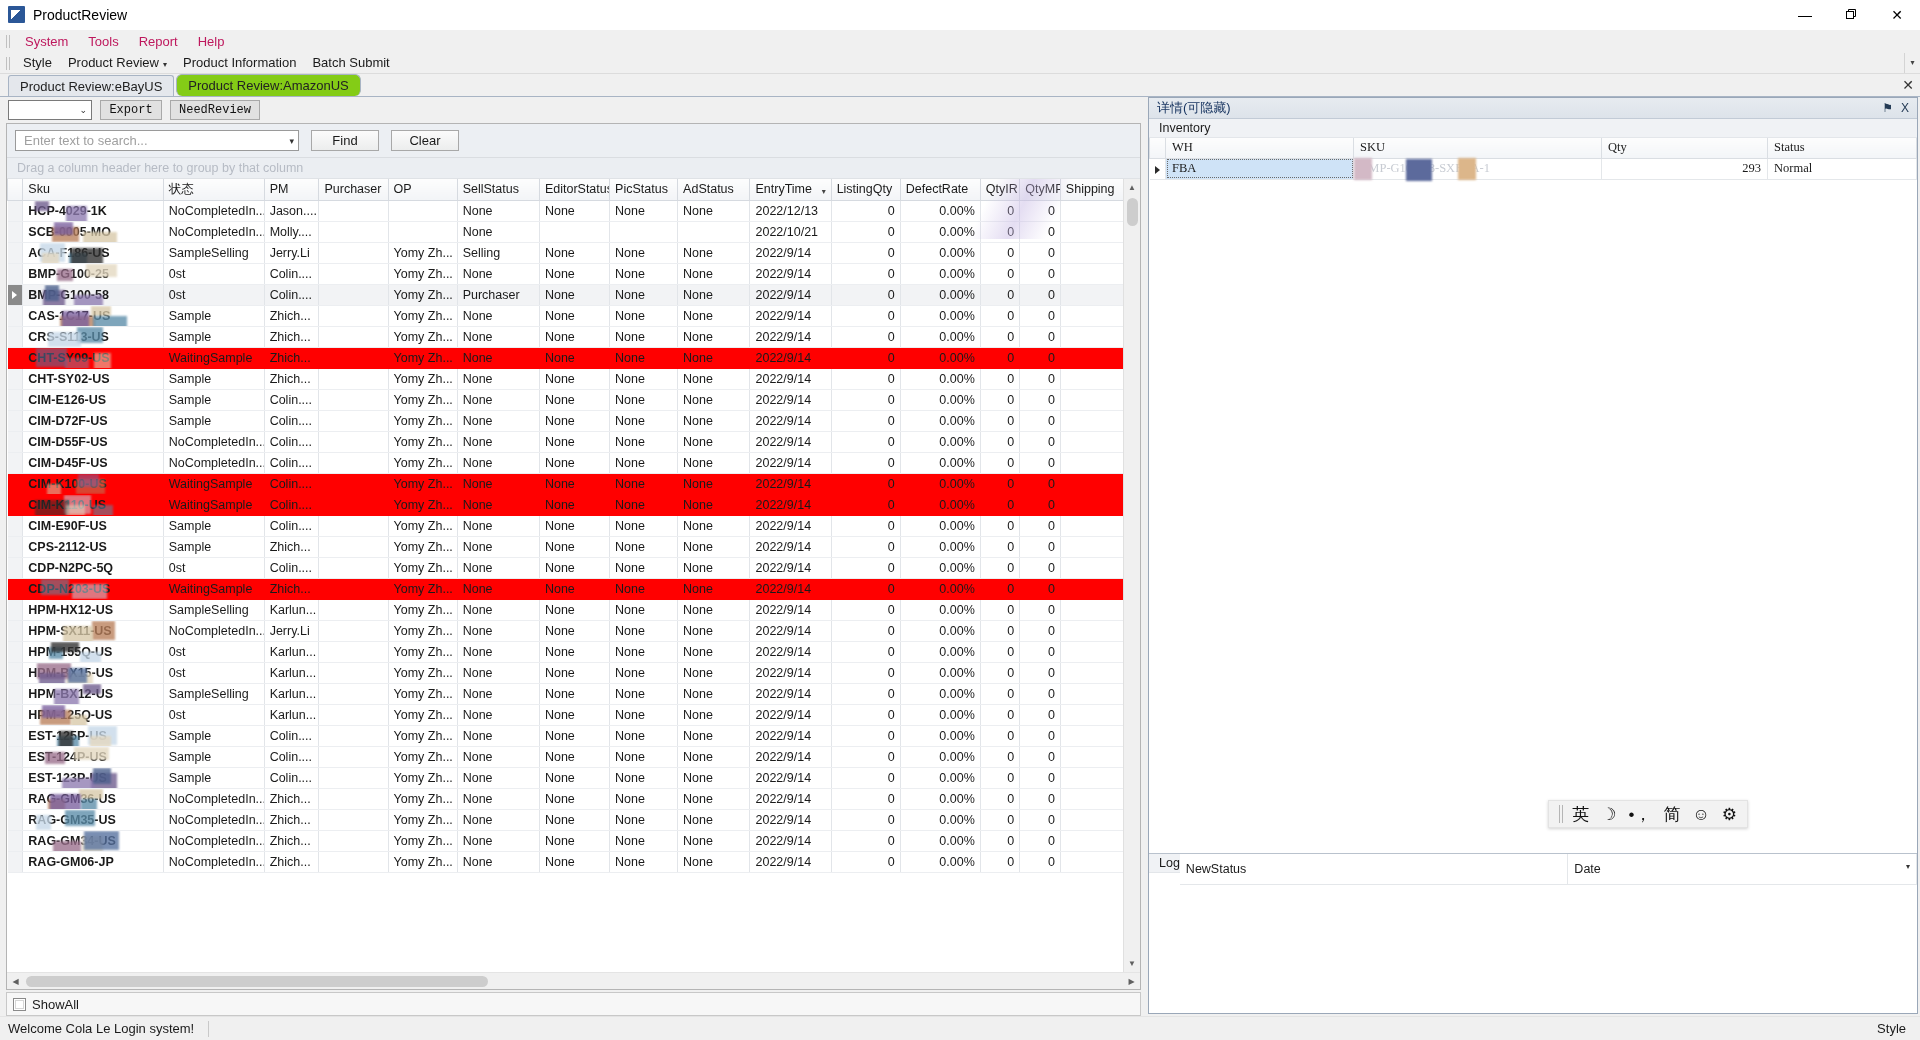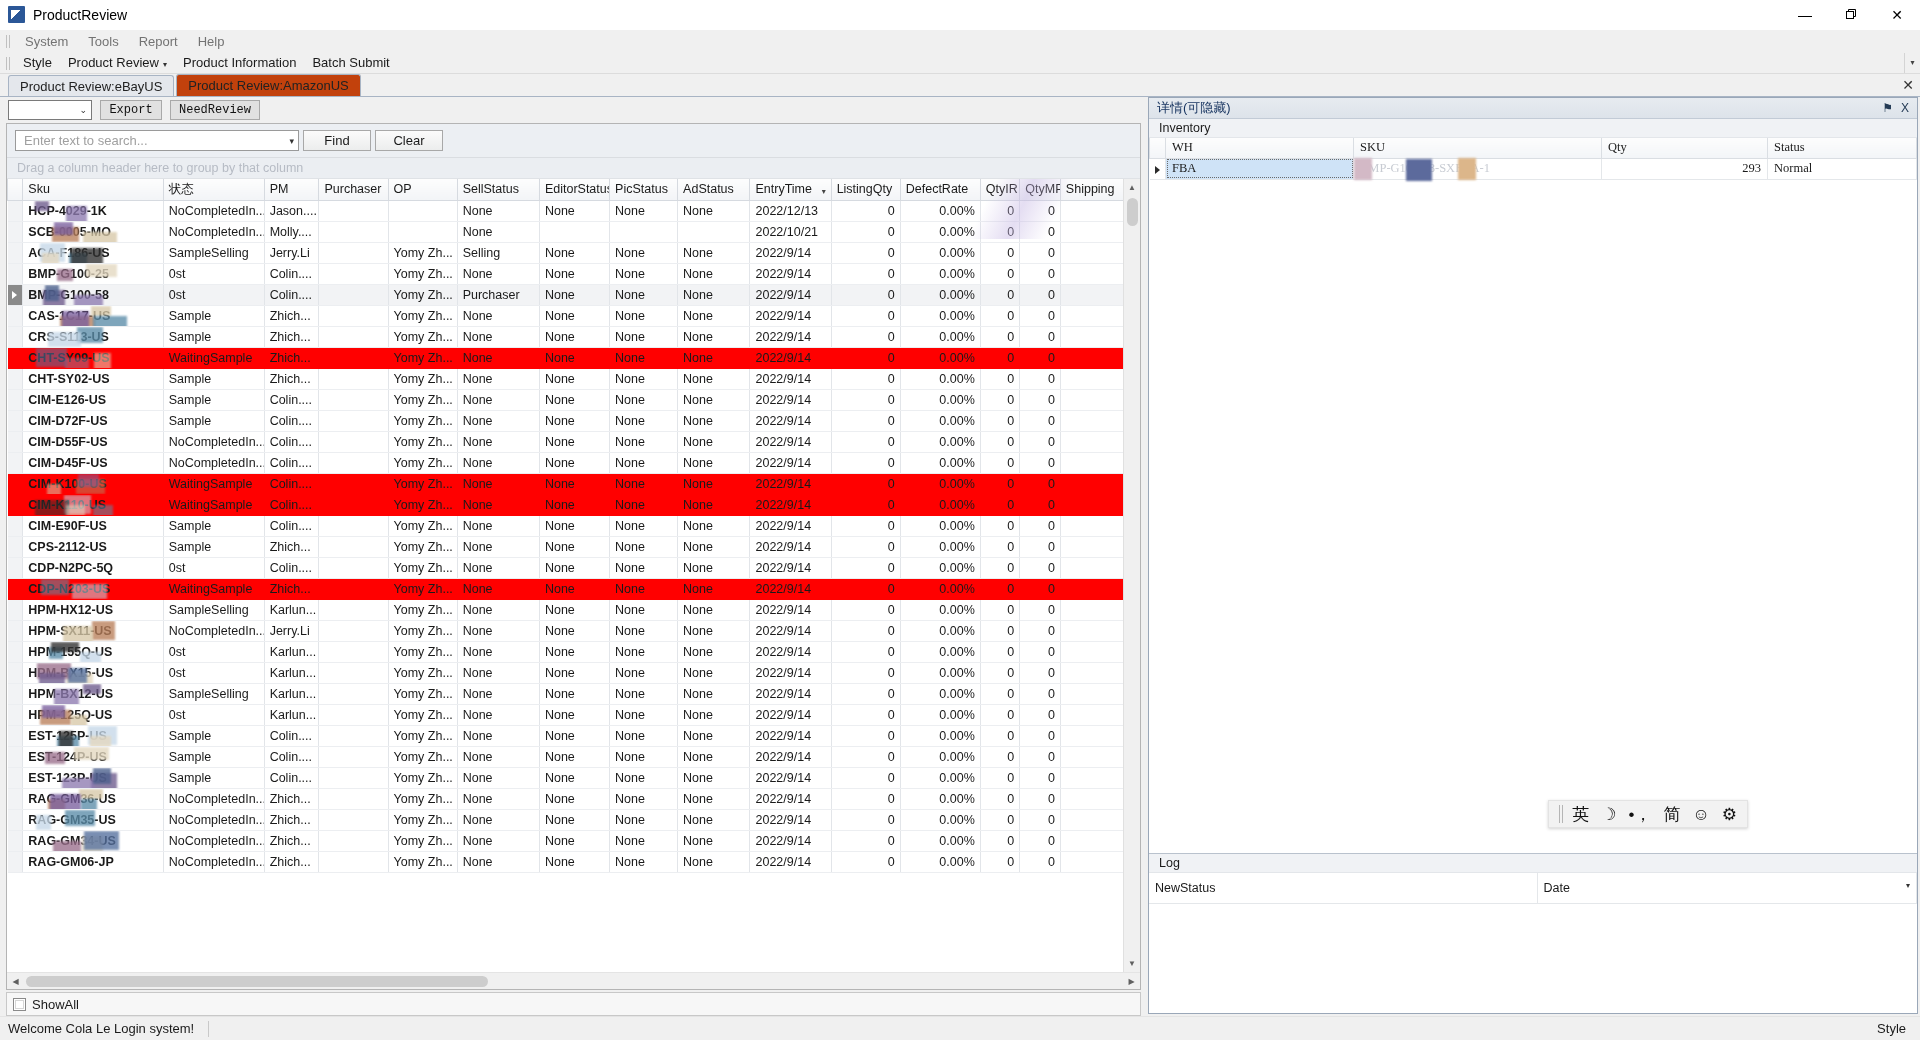--- a/index.html
+++ b/index.html
@@ -38,21 +38,21 @@
   .menubar {
     height: 22px; flex: 0 0 22px; background: #f0f0f0; display: flex; align-items: center;
     font-size: 13px; padding-left: 2px;
   }
   .grip { width: 8px; height: 16px; margin: 0 3px 0 2px; position: relative; flex:0 0 8px; }
   .grip::before, .grip::after {
     content:""; position:absolute; top:2px; width:1px; height:13px; background:#c0c0c0;
   }
   .grip::before { left: 2px; }
   .grip::after { left: 5px; }
-  .menu-item { padding: 2px 10px; color: #737373; text-align: center; }
+  .menu-item { padding: 2px 10px; color: #be185d; text-align: center; }
 
   
   .toolstrip {
     height: 22px; flex: 0 0 22px; background: #f0f0f0; display: flex; align-items: center;
     font-size: 13px; border-bottom: 1px solid #dcdcdc; padding-left: 2px;
   }
   .tool-item { padding: 2px 8px; }
   .caret-sm { font-size: 8px; margin-left: 4px; color: #333; }
   .overflow-btn {
     margin-left: auto; width: 16px; height: 20px; display:flex; align-items:center; justify-content:center;
@@ -62,21 +62,21 @@
   
   .doctabs {
     height: 23px; flex: 0 0 23px; background: #f0f0f0; display: flex; align-items: flex-end;
     padding-left: 8px; position: relative; border-bottom: 1px solid #a8b4c4;
   }
   .doctab {
     height: 21px; padding: 0 11px; display: flex; align-items: center; font-size: 13px;
     background: #e4e7ec; border: 1px solid #a8b4c4; border-bottom: none;
     border-radius: 3px 3px 0 0; margin-right: 2px; color: #222;
   }
-  .doctab.active { background: #c2410c; height: 22px; position: relative; z-index: 3; }
+  .doctab.active { background: #84cc16; height: 22px; position: relative; z-index: 3; border-radius: 6px; }
   .doctab-close {
     position: absolute; right: 6px; top: 4px; font-size: 14px; color: #333; line-height: 1;
   }
 
   
   .body-split { flex: 1 1 auto; display: flex; min-height: 0; background: #f0f0f0; }
   .left-pane {
     width: 1148px; flex: 0 0 1148px; display: flex; flex-direction: column;
     background: #f0f0f0; border-right: 1px solid #f0f0f0; min-height: 0;
   }
@@ -97,21 +97,21 @@
     align-items: center; justify-content: center; color: #111; padding: 0 8px;
   }
 
   
   .grid-box {
     flex: 1 1 auto; margin: 0 6px 0 6px; background: #ffffff;
     border: 1px solid #b4b4b4; display: flex; flex-direction: column; min-height: 0;
   }
   .search-row {
     height: 34px; flex: 0 0 34px; background: #eceff3; display: flex; align-items: center;
-    padding: 0 8px; gap: 4px; border-bottom: 1px solid #dadde1;
+    padding: 0 8px; gap: 12px; border-bottom: 1px solid #dadde1;
   }
   .search-input-wrap {
     width: 284px; height: 21px; background: #fff; border: 1px solid #9a9a9a;
     display: flex; align-items: center; padding: 0 4px 0 6px;
   }
   .search-input {
     border: none; outline: none; flex: 1 1 auto; font-size: 13px; color: #9a9a9a;
     font-family: "Liberation Sans", sans-serif; background: transparent;
   }
   .search-input::placeholder { color: #a0a0a0; }
@@ -226,21 +226,21 @@
     font-size: 12.5px; padding: 0 6px; white-space: nowrap;
   }
   td.inv-ind { width: 16px; padding: 0; position: relative; border-right: 1px solid #e4e7ea; }
   td.inv-ind::after {
     content: ""; position: absolute; left: 5px; top: 7px;
     border-left: 5px solid #2b2b2b; border-top: 4px solid transparent; border-bottom: 4px solid transparent;
   }
   td.sel { background: #cfe3f7; outline: 1px dotted #6b6b6b; outline-offset: -2px; }
 
   .log-box {
-    flex: 0 0 160px; display: flex; flex-direction: column; border-top: 1px solid #b9c2cd;
+    flex: 0 0 160px; display: flex; border-top: 1px solid #b9c2cd;
     background: #fff;
   }
   .log-header {
     height: 19px; background: #f0f2f5; display: flex; align-items: center; padding-left: 10px;
     font-size: 12.5px; border-bottom: 1px solid #e3e6ea;
   }
   table.log { border-collapse: collapse; width: 100%; table-layout: fixed; }
   table.log th {
     height: 20px; background: #ffffff; border-right: 1px solid #e4e7ea; border-bottom: 1px solid #e4e7ea;
     font-weight: normal; font-size: 12.5px; text-align: left; padding: 8px 6px;

